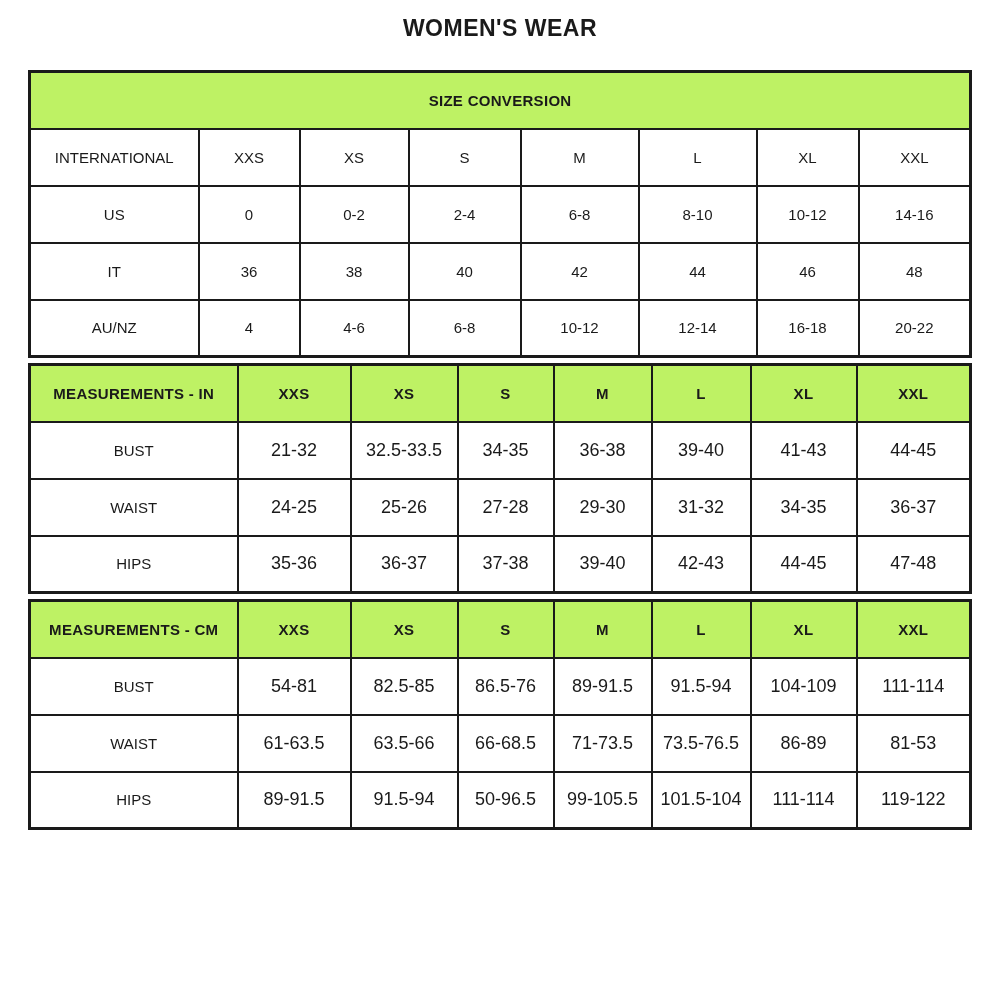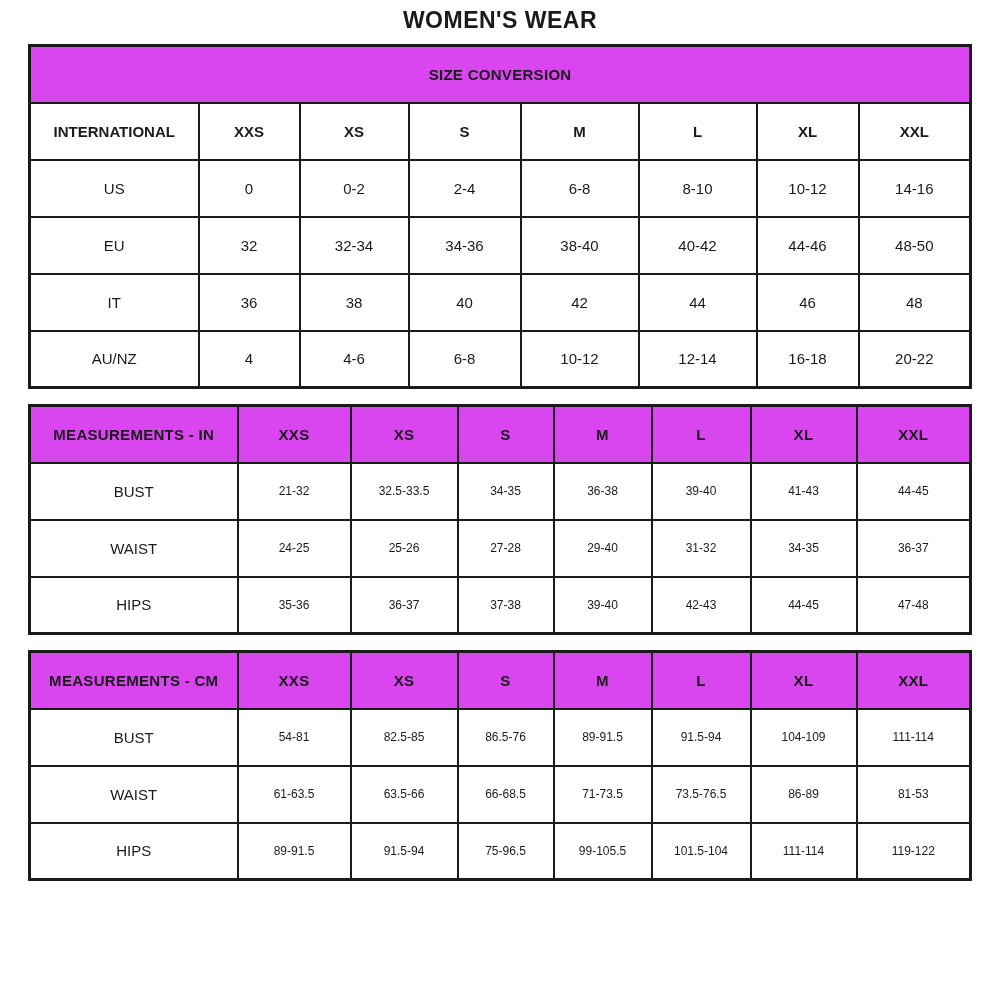--- a/index.html
+++ b/index.html
@@ -10,58 +10,58 @@
     height: 1000px;
     font-family: "Liberation Sans", sans-serif;
     color: #1a1a1a;
     -webkit-font-smoothing: antialiased;
   }
   .page-title {
     text-align: center;
     font-size: 23px;
     font-weight: 700;
     letter-spacing: 0.5px;
-    padding-top: 7px;
-    margin: 0 0 10px 0;
+    padding-top: 15px;
+    margin: 0 0 28px 0;
   }
   .tables {
     margin-left: 28px;
     width: 941px;
   }
   table {
     border-collapse: collapse;
     table-layout: fixed;
     width: 941px;
     border: 3px solid #1a1a1a;
   }
-  table + table { margin-top: 15px; padding-left: 16px; }
+  table + table { margin-top: 5px; padding-left: 16px; }
   td {
     border: 2px solid #1a1a1a;
     text-align: center;
     vertical-align: middle;
     padding: 0 2px;
     background: #ffffff;
     overflow: hidden;
   }
   tr { height: 57px; }
   .span-header td,
   .gray-header td {
-    background: #d946ef;
+    background: #bef264;
     font-weight: 700;
     font-size: 15px;
     letter-spacing: 0.3px;
   }
   .label-row td {
     font-size: 15px;
-    font-weight: 700;
+    font-weight: 400;
   }
   .t1 td { font-size: 15px; }
   .t1 .row-label { font-size: 15px; }
   .t2 .row-label { font-size: 15px; }
-  .t2 .value-cell { font-size: 12px; }
+  .t2 .value-cell { font-size: 18px; }
 </style>
 </head>
 <body>
 
 <h1 class="page-title">WOMEN'S WEAR</h1>
 
 <div class="tables">
 
   <table class="t1">
     <colgroup>
@@ -94,30 +94,20 @@
           <td class="row-label">US</td>
           <td class="value-cell">0</td>
           <td class="value-cell">0-2</td>
           <td class="value-cell">2-4</td>
           <td class="value-cell">6-8</td>
           <td class="value-cell">8-10</td>
           <td class="value-cell">10-12</td>
           <td class="value-cell">14-16</td>
         </tr>
         <tr>
-          <td class="row-label">EU</td>
-          <td class="value-cell">32</td>
-          <td class="value-cell">32-34</td>
-          <td class="value-cell">34-36</td>
-          <td class="value-cell">38-40</td>
-          <td class="value-cell">40-42</td>
-          <td class="value-cell">44-46</td>
-          <td class="value-cell">48-50</td>
-        </tr>
-        <tr>
           <td class="row-label">IT</td>
           <td class="value-cell">36</td>
           <td class="value-cell">38</td>
           <td class="value-cell">40</td>
           <td class="value-cell">42</td>
           <td class="value-cell">44</td>
           <td class="value-cell">46</td>
           <td class="value-cell">48</td>
         </tr>
         <tr>
@@ -165,21 +155,21 @@
           <td class="value-cell">36-38</td>
           <td class="value-cell">39-40</td>
           <td class="value-cell">41-43</td>
           <td class="value-cell">44-45</td>
         </tr>
         <tr>
           <td class="row-label">WAIST</td>
           <td class="value-cell">24-25</td>
           <td class="value-cell">25-26</td>
           <td class="value-cell">27-28</td>
-          <td class="value-cell">29-40</td>
+          <td class="value-cell">29-30</td>
           <td class="value-cell">31-32</td>
           <td class="value-cell">34-35</td>
           <td class="value-cell">36-37</td>
         </tr>
         <tr>
           <td class="row-label">HIPS</td>
           <td class="value-cell">35-36</td>
           <td class="value-cell">36-37</td>
           <td class="value-cell">37-38</td>
           <td class="value-cell">39-40</td>
@@ -231,21 +221,21 @@
           <td class="value-cell">66-68.5</td>
           <td class="value-cell">71-73.5</td>
           <td class="value-cell">73.5-76.5</td>
           <td class="value-cell">86-89</td>
           <td class="value-cell">81-53</td>
         </tr>
         <tr>
           <td class="row-label">HIPS</td>
           <td class="value-cell">89-91.5</td>
           <td class="value-cell">91.5-94</td>
-          <td class="value-cell">75-96.5</td>
+          <td class="value-cell">50-96.5</td>
           <td class="value-cell">99-105.5</td>
           <td class="value-cell">101.5-104</td>
           <td class="value-cell">111-114</td>
           <td class="value-cell">119-122</td>
         </tr>
       </tbody>
   </table>
 
 </div>
 

